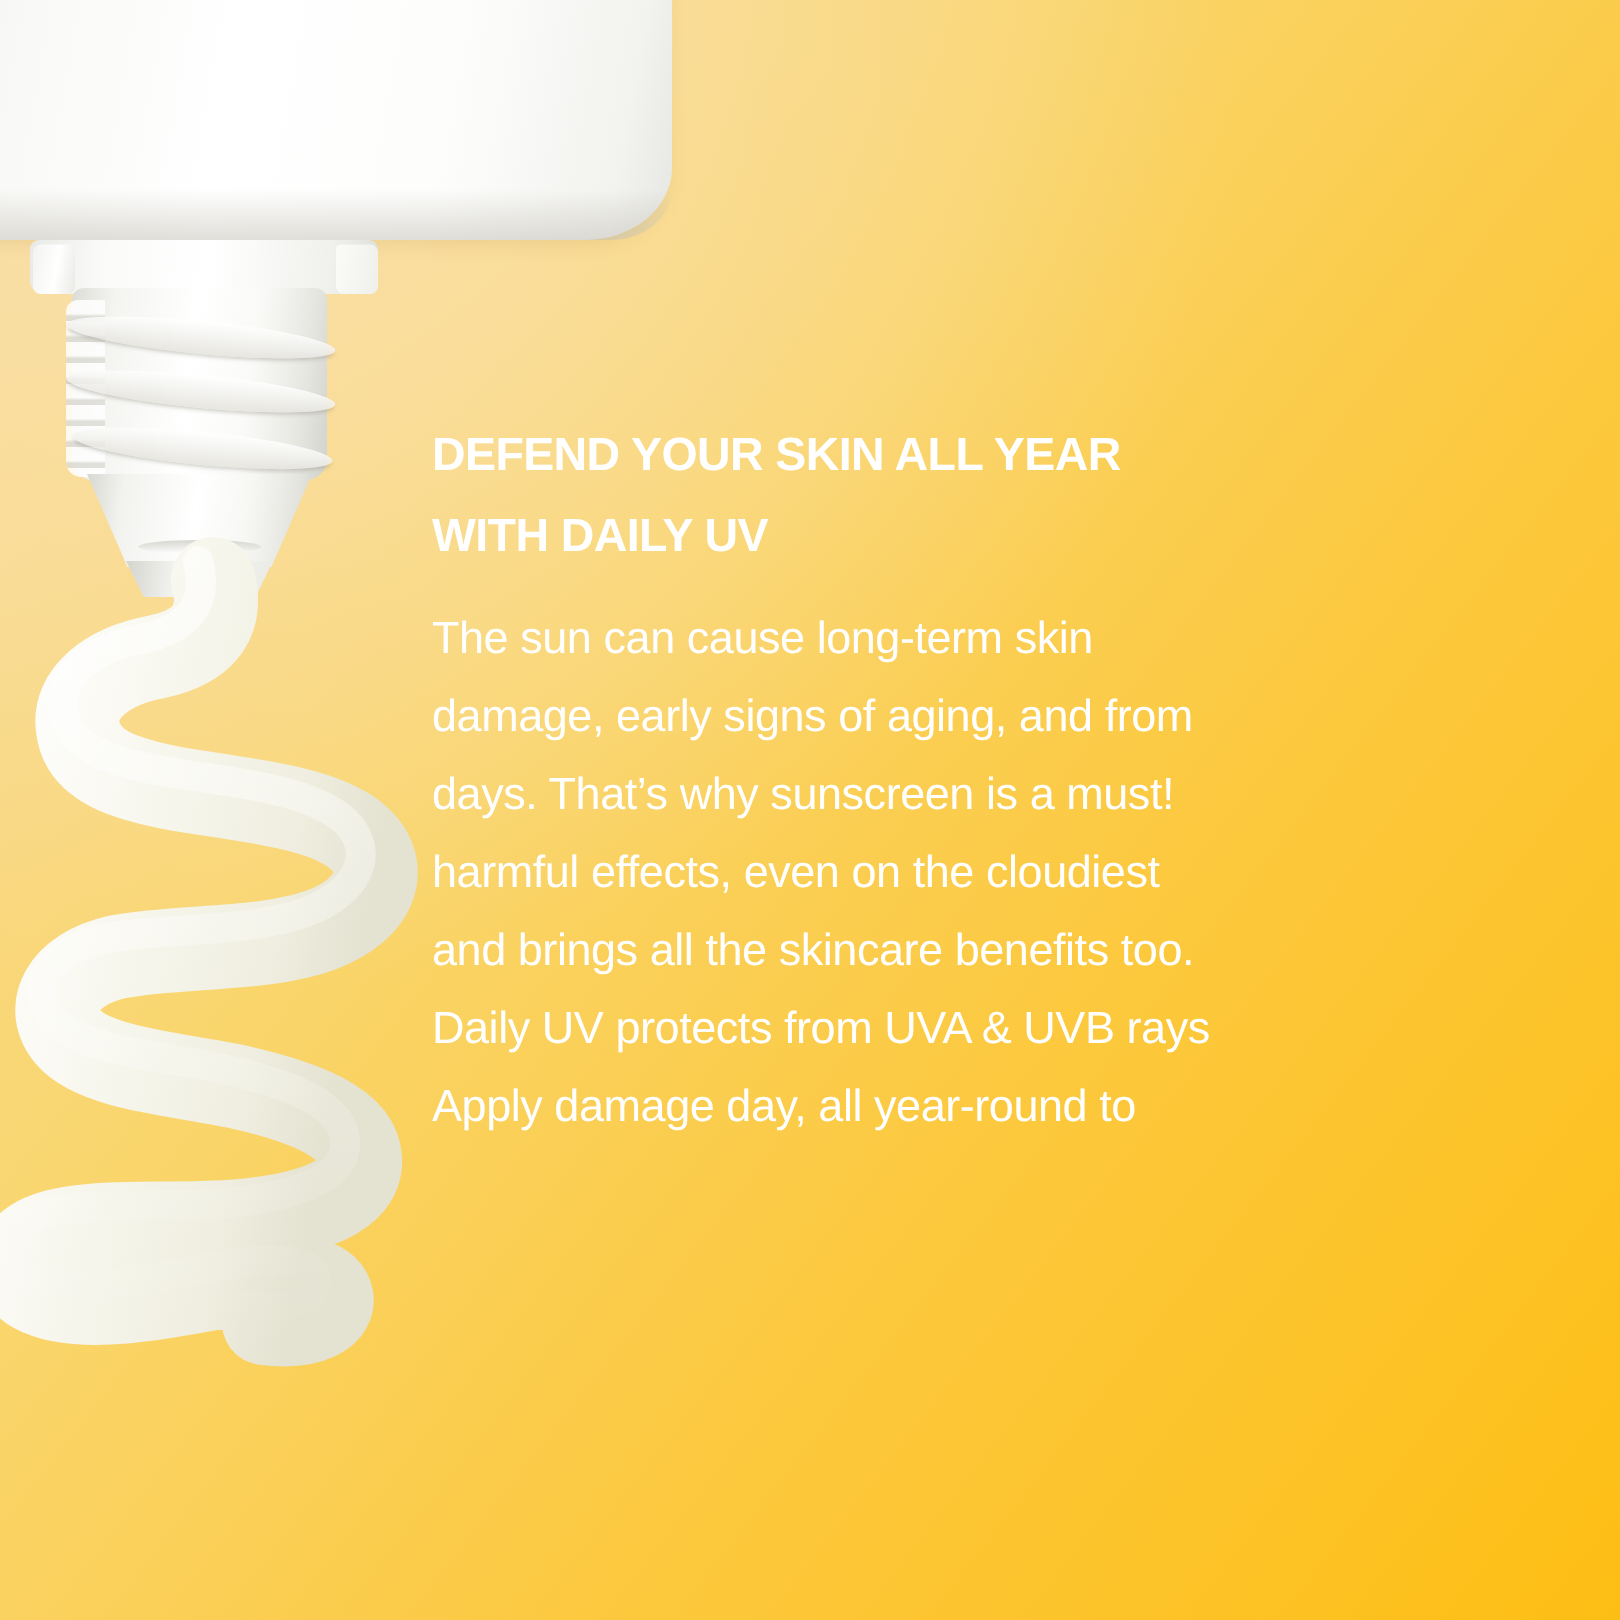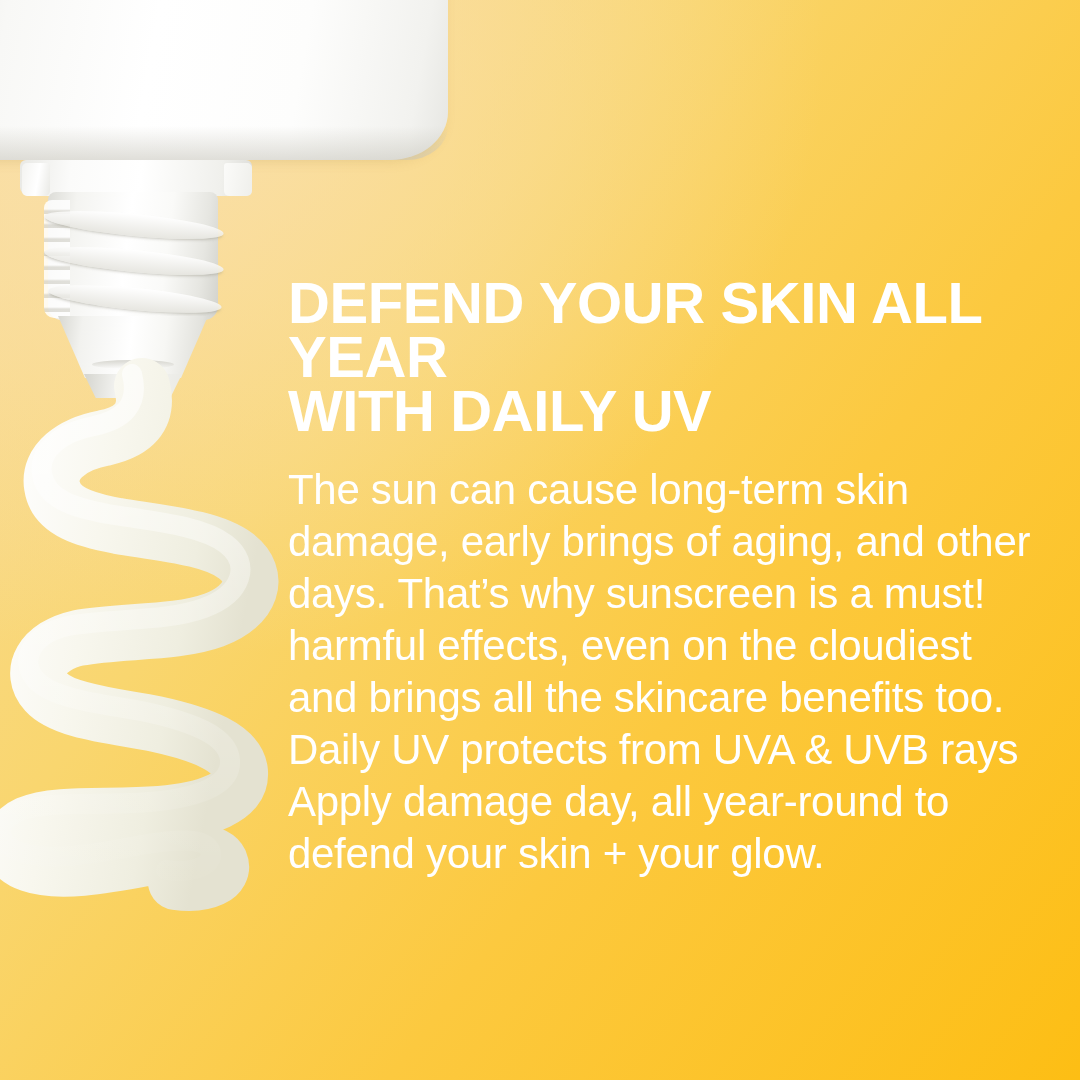--- a/index.html
+++ b/index.html
@@ -124,31 +124,31 @@
   .cream svg { display:block; overflow:visible; }
 
   
   #copy {
     position:absolute;
     left:288px; top:276px;
     width:760px;
   }
   .headline {
     color:#FFFFFF;
-    font-size:58px;
+    font-size:31px;
     font-weight:bold;
     line-height:54px;
     letter-spacing:-0.4px;
   }
   .headline .l2 { display:block; }
 
   .body-copy {
-    margin-top:26px;
+    margin-top:16px;
     color:#FFFFFF;
-    font-size:42px;
+    font-size:30px;
     line-height:52px;
     letter-spacing:-0.3px;
   }
   .body-copy .line { display:block; white-space:nowrap; }
 </style>
 </head>
 <body>
 
 <div id="stage">
 
@@ -227,23 +227,22 @@
 
   <div id="copy">
 
     <h1 class="headline">
       <span class="l1">DEFEND YOUR SKIN ALL YEAR</span>
       <span class="l2">WITH DAILY UV</span>
     </h1>
 
     <p class="body-copy">
       <span class="line">The sun can cause long-term skin</span>
-      <span class="line">damage, early brings of aging, and other</span>
+      <span class="line">damage, early signs of aging, and from</span>
       <span class="line">days. That’s why sunscreen is a must!</span>
       <span class="line">harmful effects, even on the cloudiest</span>
       <span class="line">and brings all the skincare benefits too.</span>
       <span class="line">Daily UV protects from UVA &amp; UVB rays</span>
       <span class="line">Apply damage day, all year-round to</span>
-      <span class="line">defend your skin + your glow.</span>
     </p>
   </div>
 
 </div>
 
 </body></html>

